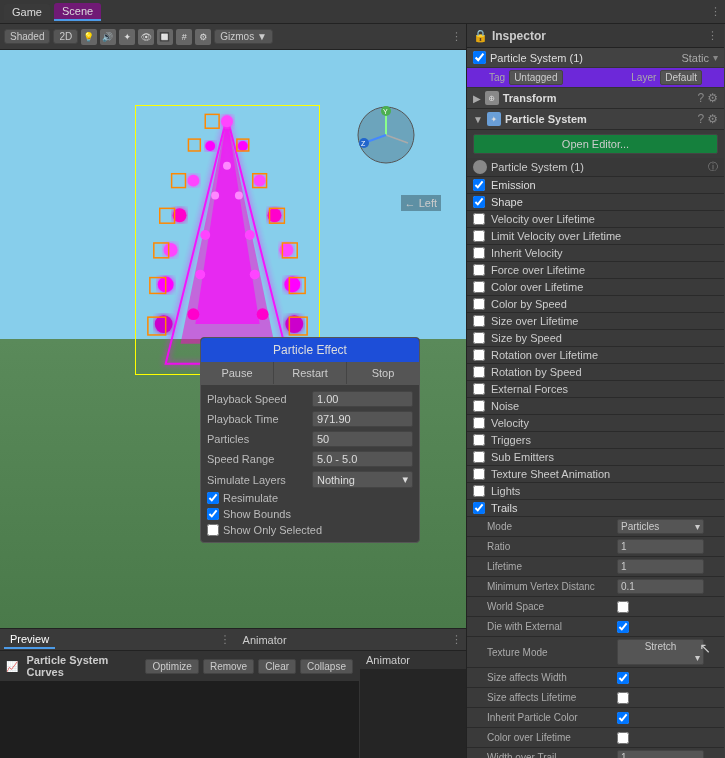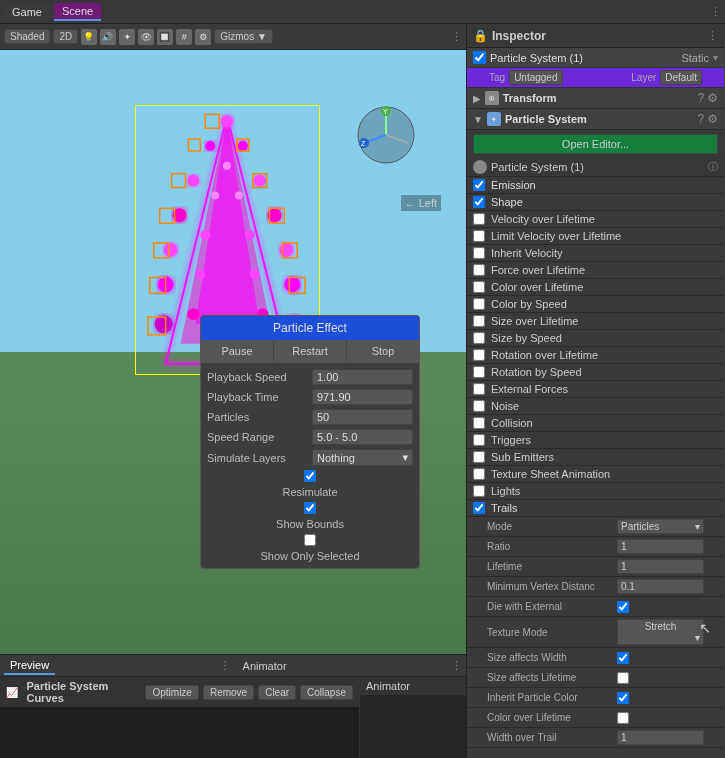--- a/index.html
+++ b/index.html
@@ -40,26 +40,26 @@
     .particle-control { position: absolute; bottom: 85px; left: 200px; background: #3d3d3d; border: 1px solid #555; border-radius: 4px; width: 220px; }
     .particle-control-header { background: #1d4ed8; text-align: center; padding: 5px; font-size: 12px; color: #ddd; border-radius: 4px 4px 0 0; }
     .particle-control-buttons { display: flex; border-bottom: 1px solid #555; }
     .particle-btn { flex: 1; background: #555; border: none; border-right: 1px solid #444; color: #ccc; padding: 5px 0; cursor: pointer; font-size: 11px; }
     .particle-btn:last-child { border-right: none; }
     .particle-fields { padding: 4px 6px; }
     .pfield-row { display: flex; align-items: center; padding: 2px 0; }
     .pfield-label { flex: 0 0 105px; color: #bbb; font-size: 11px; }
     .pfield-value { flex: 1; background: #555; border: 1px solid #444; color: #ddd; padding: 1px 4px; font-size: 11px; border-radius: 2px; }
     .pfield-dropdown { flex: 1; background: #555; border: 1px solid #444; color: #ddd; padding: 1px 4px; font-size: 11px; border-radius: 2px; display: flex; justify-content: space-between; align-items: center; cursor: pointer; }
-    .checkbox-row { display: flex; align-items: center; gap: 4px; padding: 2px 0; flex-direction: column; }
+    .checkbox-row { display: flex; align-items: center; gap: 4px; padding: 2px 0; }
     .checkbox-row input[type="checkbox"] { width: 12px; height: 12px; }
     .checkbox-label { color: #bbb; font-size: 11px; }
 
     
-    .bottom-panel { height: 104px; background: #2d2d2d; border-top: 1px solid #222; display: flex; flex-direction: column; flex-shrink: 0; }
+    .bottom-panel { height: 130px; background: #2d2d2d; border-top: 1px solid #222; display: flex; flex-direction: column; flex-shrink: 0; }
     .bottom-tabs { display: flex; align-items: center; background: #3a3a3a; height: 22px; border-bottom: 1px solid #222; padding: 0 4px; gap: 4px; }
     .bottom-tab { font-size: 11px; color: #aaa; padding: 2px 6px; cursor: pointer; }
     .bottom-tab.active { color: #fff; border-bottom: 2px solid #4c9be8; }
     .bottom-content { flex: 1; display: flex; }
     .curve-panel { flex: 0 0 360px; border-right: 1px solid #333; display: flex; flex-direction: column; }
     .curve-header { display: flex; align-items: center; padding: 3px 6px; background: #333; gap: 4px; }
     .curve-title { font-size: 11px; color: #ccc; font-weight: bold; flex: 1; }
     .curve-btn { background: #555; border: 1px solid #444; border-radius: 2px; color: #ccc; font-size: 10px; padding: 1px 6px; cursor: pointer; }
     .curve-viewport { flex: 1; background: #1e1e1e; position: relative; }
     .animator-panel { flex: 1; display: flex; flex-direction: column; }
@@ -418,21 +418,21 @@
       <div class="module-row">
         <input type="checkbox" class="module-checkbox" style="">
         <span class="module-name">External Forces</span>
       </div>
       <div class="module-row">
         <input type="checkbox" class="module-checkbox" style="">
         <span class="module-name">Noise</span>
       </div>
       <div class="module-row">
         <input type="checkbox" class="module-checkbox" style="">
-        <span class="module-name">Collision</span>
+        <span class="module-name">Velocity</span>
       </div>
       <div class="module-row">
         <input type="checkbox" class="module-checkbox" style="">
         <span class="module-name">Triggers</span>
       </div>
       <div class="module-row">
         <input type="checkbox" class="module-checkbox" style="">
         <span class="module-name">Sub Emitters</span>
       </div>
       <div class="module-row">
@@ -463,20 +463,24 @@
       </div>
       <div class="prop-row">
         <span class="prop-label">Lifetime</span>
         <span class="prop-input">1</span>
       </div>
       <div class="prop-row">
         <span class="prop-label">Minimum Vertex Distanc</span>
         <span class="prop-input">0.1</span>
       </div>
       <div class="prop-row">
+        <span class="prop-label">World Space</span>
+        <input type="checkbox" class="prop-checkbox" style="">
+      </div>
+      <div class="prop-row">
         <span class="prop-label">Die with External</span>
         <input type="checkbox" checked="" class="prop-checkbox" style="">
       </div>
       <div class="prop-row">
         <span class="prop-label">Texture Mode</span>
         <div class="prop-dropdown" style="position:relative;flex-direction:column;">
           <span>Stretch</span>
           <span style="margin-left:auto;">▾</span>
 
           <span style="position:absolute;right:-8px;top:0;color:#ccc;font-size:14px;">↖</span>

